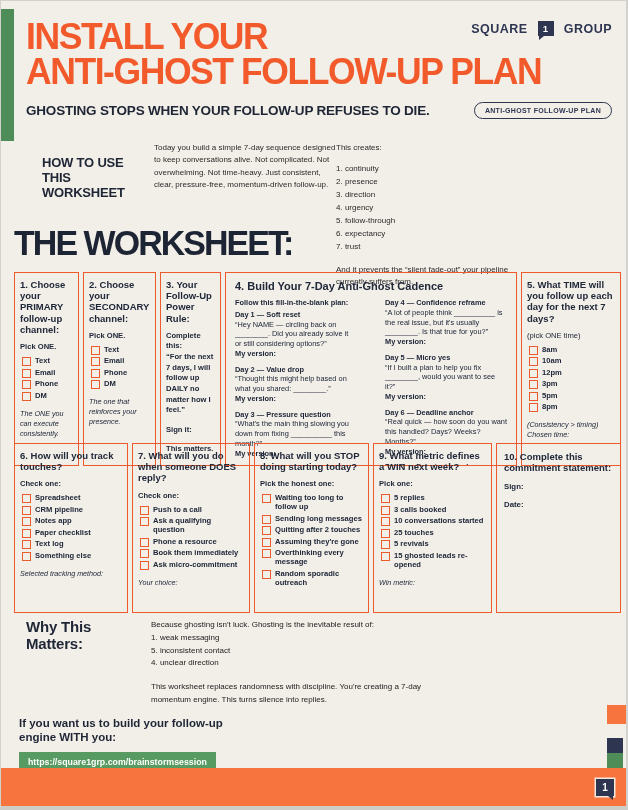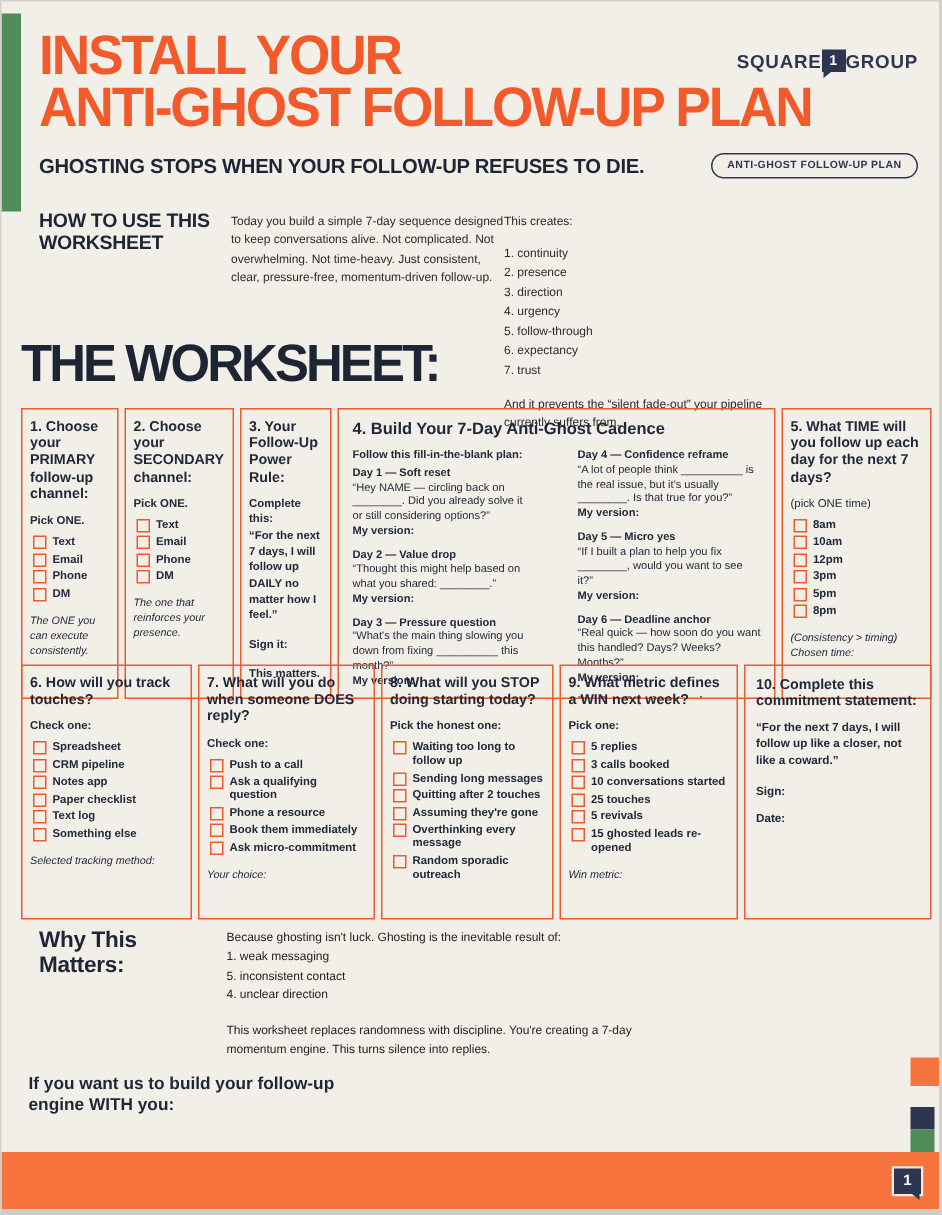--- a/index.html
+++ b/index.html
@@ -14,33 +14,33 @@
   html,body{margin:0;padding:0;background:#f7f6f4;}
   .page{
     position:relative;width:625px;height:805px;background:var(--bg);
     border:1px solid #d3d1cb;border-right:3px solid #d3d1cb;border-bottom:5px solid #cfcdc7;
     font-family:"Liberation Sans",sans-serif;color:var(--ink);overflow:hidden;box-sizing:content-box;
   }
   .green-bar{position:absolute;left:0;top:8px;width:13px;height:132px;background:var(--green-bar);}
   
   .title{position:absolute;left:25px;top:18px;font-size:37px;font-weight:800;line-height:.95;
     letter-spacing:-1.5px;color:var(--orange);transform:scaleX(.96);transform-origin:left top;}
-  .logo{position:absolute;right:14px;top:20px;display:flex;align-items:center;gap:0;
-    font-size:12.5px;font-weight:800;color:var(--navy);letter-spacing:.5px;margin-top:12px;}
+  .logo{position:absolute;right:14px;top:20px;display:flex;align-items:center;gap:10px;
+    font-size:12.5px;font-weight:800;color:var(--navy);letter-spacing:.5px;}
   .logo-mark{position:relative;width:16px;height:15px;background:var(--navy);color:#fff;
     display:flex;align-items:center;justify-content:center;font-size:9.5px;font-weight:800;}
   .logo-mark:after{content:'';position:absolute;left:1px;bottom:-4px;
     border-left:5px solid var(--navy);border-bottom:4px solid transparent;}
   .sub-row{position:absolute;left:25px;right:14px;top:101px;display:flex;justify-content:space-between;align-items:center;}
   .tagline{font-size:13.5px;font-weight:700;letter-spacing:-.2px;}
   .badge{font-size:7px;font-weight:700;color:var(--navy);border:1.2px solid var(--navy);
     border-radius:11px;padding:4px 10px;letter-spacing:.3px;white-space:nowrap;}
   
   .howto{position:absolute;left:25px;top:139px;width:575px;display:grid;grid-template-columns:128px 182px 1fr;}
-  .howto h2{margin:0;font-size:13px;font-weight:800;line-height:1.15;letter-spacing:-.2px;}
+  .howto h2{margin:16px;font-size:13px;font-weight:800;line-height:1.15;letter-spacing:-.2px;}
   .howto .para{font-size:8px;line-height:1.55;color:#2a2a2a;padding-top:2px;}
   .creates{font-size:8px;line-height:1.55;color:#2a2a2a;padding-top:2px;}
   .creates .lbl{margin-bottom:9px;}
   .creates .item{line-height:1.62;}
   .creates .prevents{margin-top:10px;width:180px;line-height:1.5;}
   
   .ws-heading{position:absolute;left:13px;top:222px;font-size:35px;font-weight:800;
     letter-spacing:-2px;color:#1D2433;transform:scaleX(.97);transform-origin:left top;}
   
   .row{position:absolute;left:13px;width:607px;display:flex;gap:4px;box-sizing:border-box;}
@@ -380,39 +380,39 @@
         </div>
       <div class="opt">
           <span class="cb"></span>
           <span>15 ghosted leads re-opened</span>
         </div>
       <div class="note">Win metric:</div>
     </div>
 
     <div class="box b10">
       <div class="box-title">10. Complete this commitment statement:</div>
-      <div class="quote">“For the next 7 days, I will follow up like a closer, not like a coward.”</div>
       <div class="line">Sign:</div>
       <div class="line">Date:</div>
     </div>
   </div>
 
   <div class="why">
     <h3>Why This Matters:</h3>
     <div class="why-body">
       <div>Because ghosting isn't luck. Ghosting is the inevitable result of:</div>
       <div>1. weak messaging</div>
       <div>5. inconsistent contact</div>
       <div>4. unclear direction</div>
       <div class="outro">This worksheet replaces randomness with discipline. You're creating a 7-day momentum engine. This turns silence into replies.</div>
     </div>
   </div>
 
   <div class="cta-wrap">
     <div class="cta">If you want us to build your follow-up engine WITH you:</div>
+    <div class="link-btn">https://square1grp.com/brainstormsession</div>
   </div>
 
   <div class="sq sq-orange"></div>
   <div class="sq sq-navy"></div>
   <div class="sq sq-green"></div>
 
   <div class="bottom-bar">
     <div class="page-marker">1</div>
   </div>
 </div>

